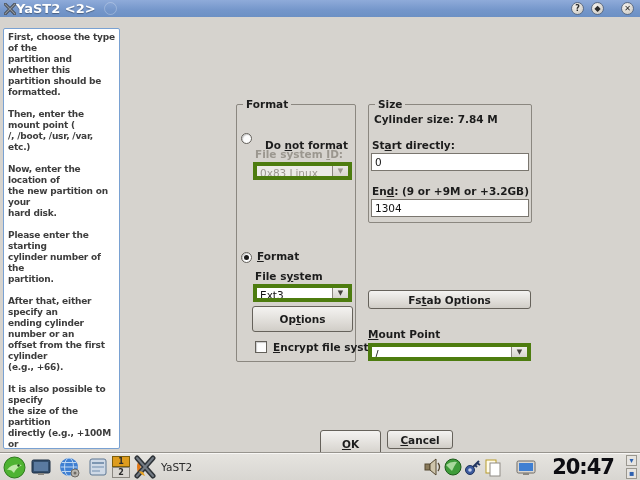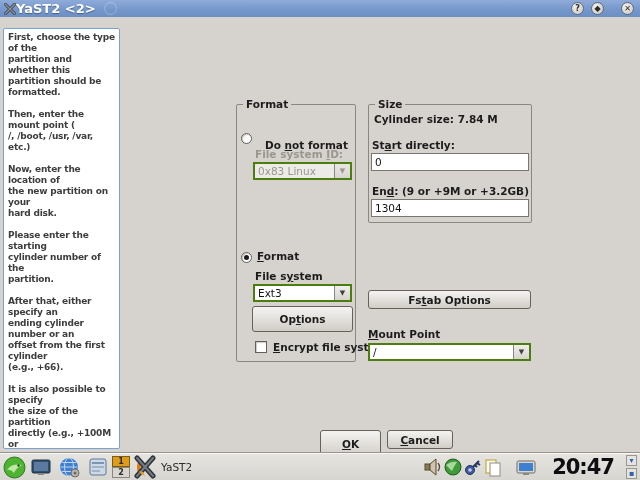--- a/index.html
+++ b/index.html
@@ -37,21 +37,21 @@
   .radio { position:absolute; width:11px; height:11px; border-radius:50%;
     background:#fdfdfd; border:1px solid #63605a; box-shadow:inset 1px 1px 1px rgba(0,0,0,.2); }
   .radio.checked::after { content:""; position:absolute; left:2px; top:2px; width:5px; height:5px;
     border-radius:50%; background:#1a1a1a; }
   .checkbox { position:absolute; width:12px; height:12px; background:#fdfdfd;
     border:1px solid #63605a; box-shadow:inset 1px 1px 1px rgba(0,0,0,.2); }
 
   .field { position:absolute; background:#ffffff; border:1px solid #7a766f;
     font-size:10.5px; color:#141414; padding:0 3px; font-family:"DejaVu Sans", sans-serif; }
   input.field { outline:none; }
-  .combo { position:absolute; background:#ffffff; border:2px solid #4d7c0f; display:flex; }
+  .combo { position:absolute; background:#ffffff; border:4px solid #4d7c0f; display:flex; }
   .combo .val { flex:1; font-size:10.5px; color:#141414; padding:1px 3px; overflow:hidden; white-space:nowrap; }
   .combo .arrow { width:16px; border-left:1px solid #8b8780;
     background:linear-gradient(#f0efec, #d7d4cf); color:#44413c; font-size:7px;
     display:flex; align-items:center; justify-content:center; }
   .combo.disabled { background:#ecebe7; }
   .combo.disabled .val { color:#9b978f; }
   .combo.disabled .arrow { color:#9b978f; background:linear-gradient(#e8e7e3, #d9d6d1); }
 
   .btn { position:absolute; background:linear-gradient(#f4f3f1, #dcd9d4 70%, #d0cdc7);
     border:1px solid #66625b; border-radius:3px; font-size:10.5px; font-weight:600; color:#1c1c1c;

